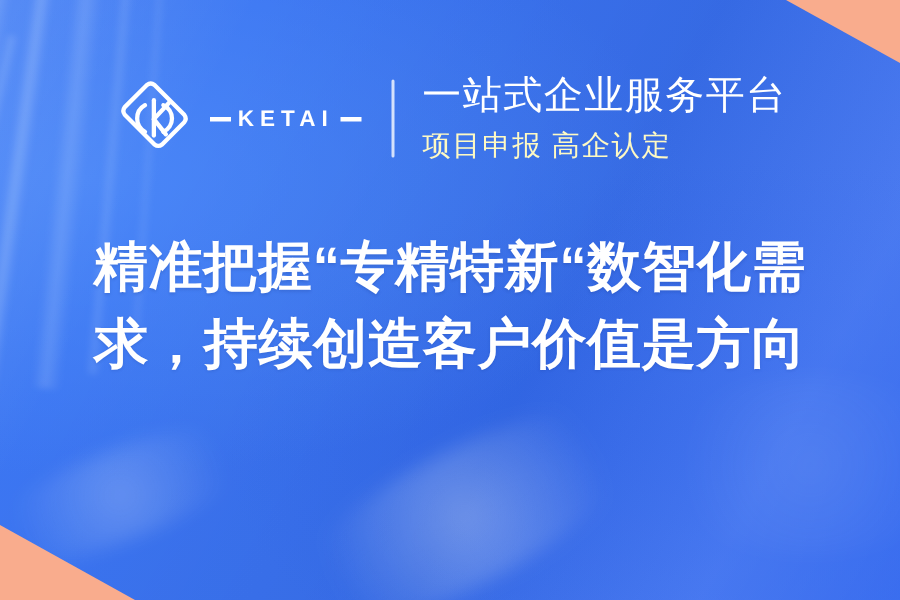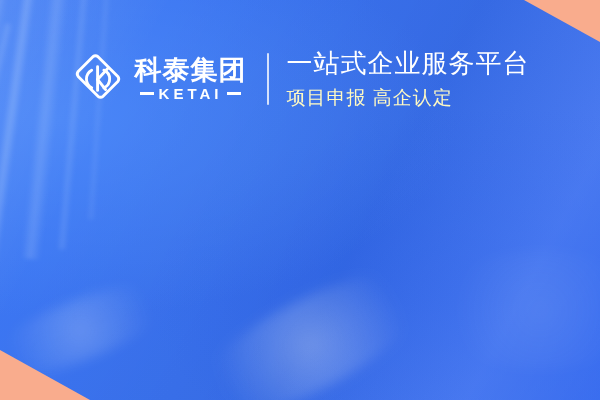--- a/index.html
+++ b/index.html
@@ -130,32 +130,35 @@
         <g fill="none" stroke="#ffffff" stroke-width="3.4" stroke-linecap="round" stroke-linejoin="round">
           <path d="M32 5.5 L55.5 29 a5 5 0 0 1 0 6 L38 52.5 a5 5 0 0 1 -6 0 L8.5 29 a5 5 0 0 1 0 -6 L26 5.5 a5 5 0 0 1 6 0 Z"></path>
           <path d="M24.5 21.5 a12 12 0 0 0 0 21"></path>
           <path d="M31.5 17.5 L31.5 45.5"></path>
           <path d="M31.5 32.5 L43.5 19.5"></path>
           <path d="M31.5 32.5 L41 44.5"></path>
           <path d="M39 21.5 a11.5 11.5 0 0 1 0 21"></path>
         </g>
       </svg>
       <div class="brand-names">
-        <div class="brand-cn">科泰集团</div>
         <div class="brand-en">
           <span class="dash"></span>
           <span>KETAI</span>
           <span class="dash"></span>
         </div>
       </div>
     </div>
 
     <div class="divider"></div>
 
     <div class="taglines">
       <div class="tag-main">一站式企业服务平台</div>
       <div class="tag-sub">项目申报 高企认定</div>
     </div>
 
   </div>
 
+  <div class="headline">
+    <span class="ln">精准把握“专精特新“数智化需</span>
+    <span class="ln">求，持续创造客户价值是方向</span>
+  </div>
 
 </div>
 
 </body></html>

